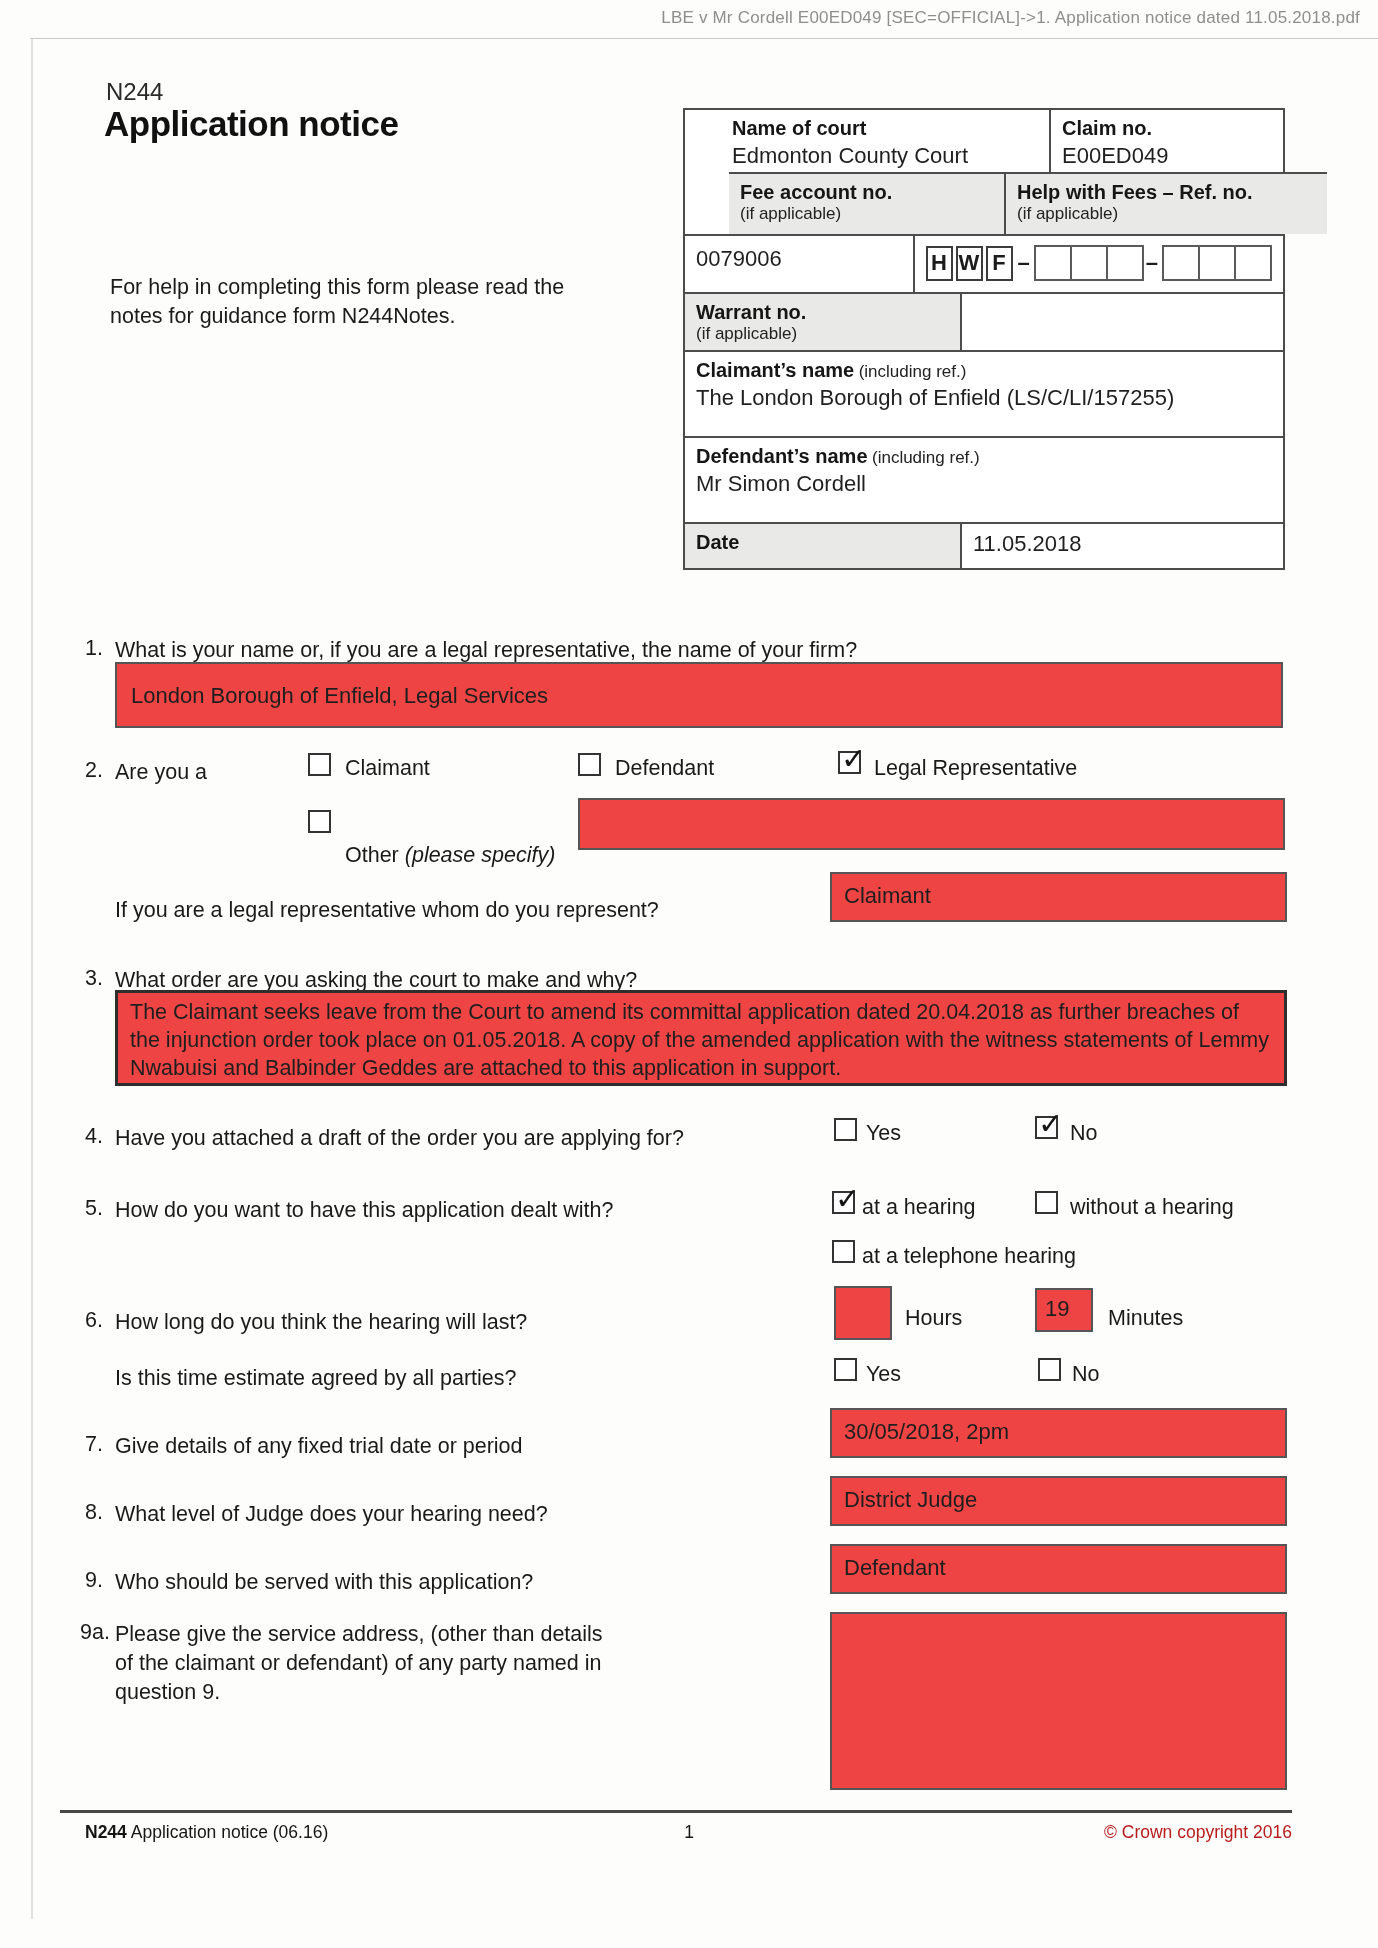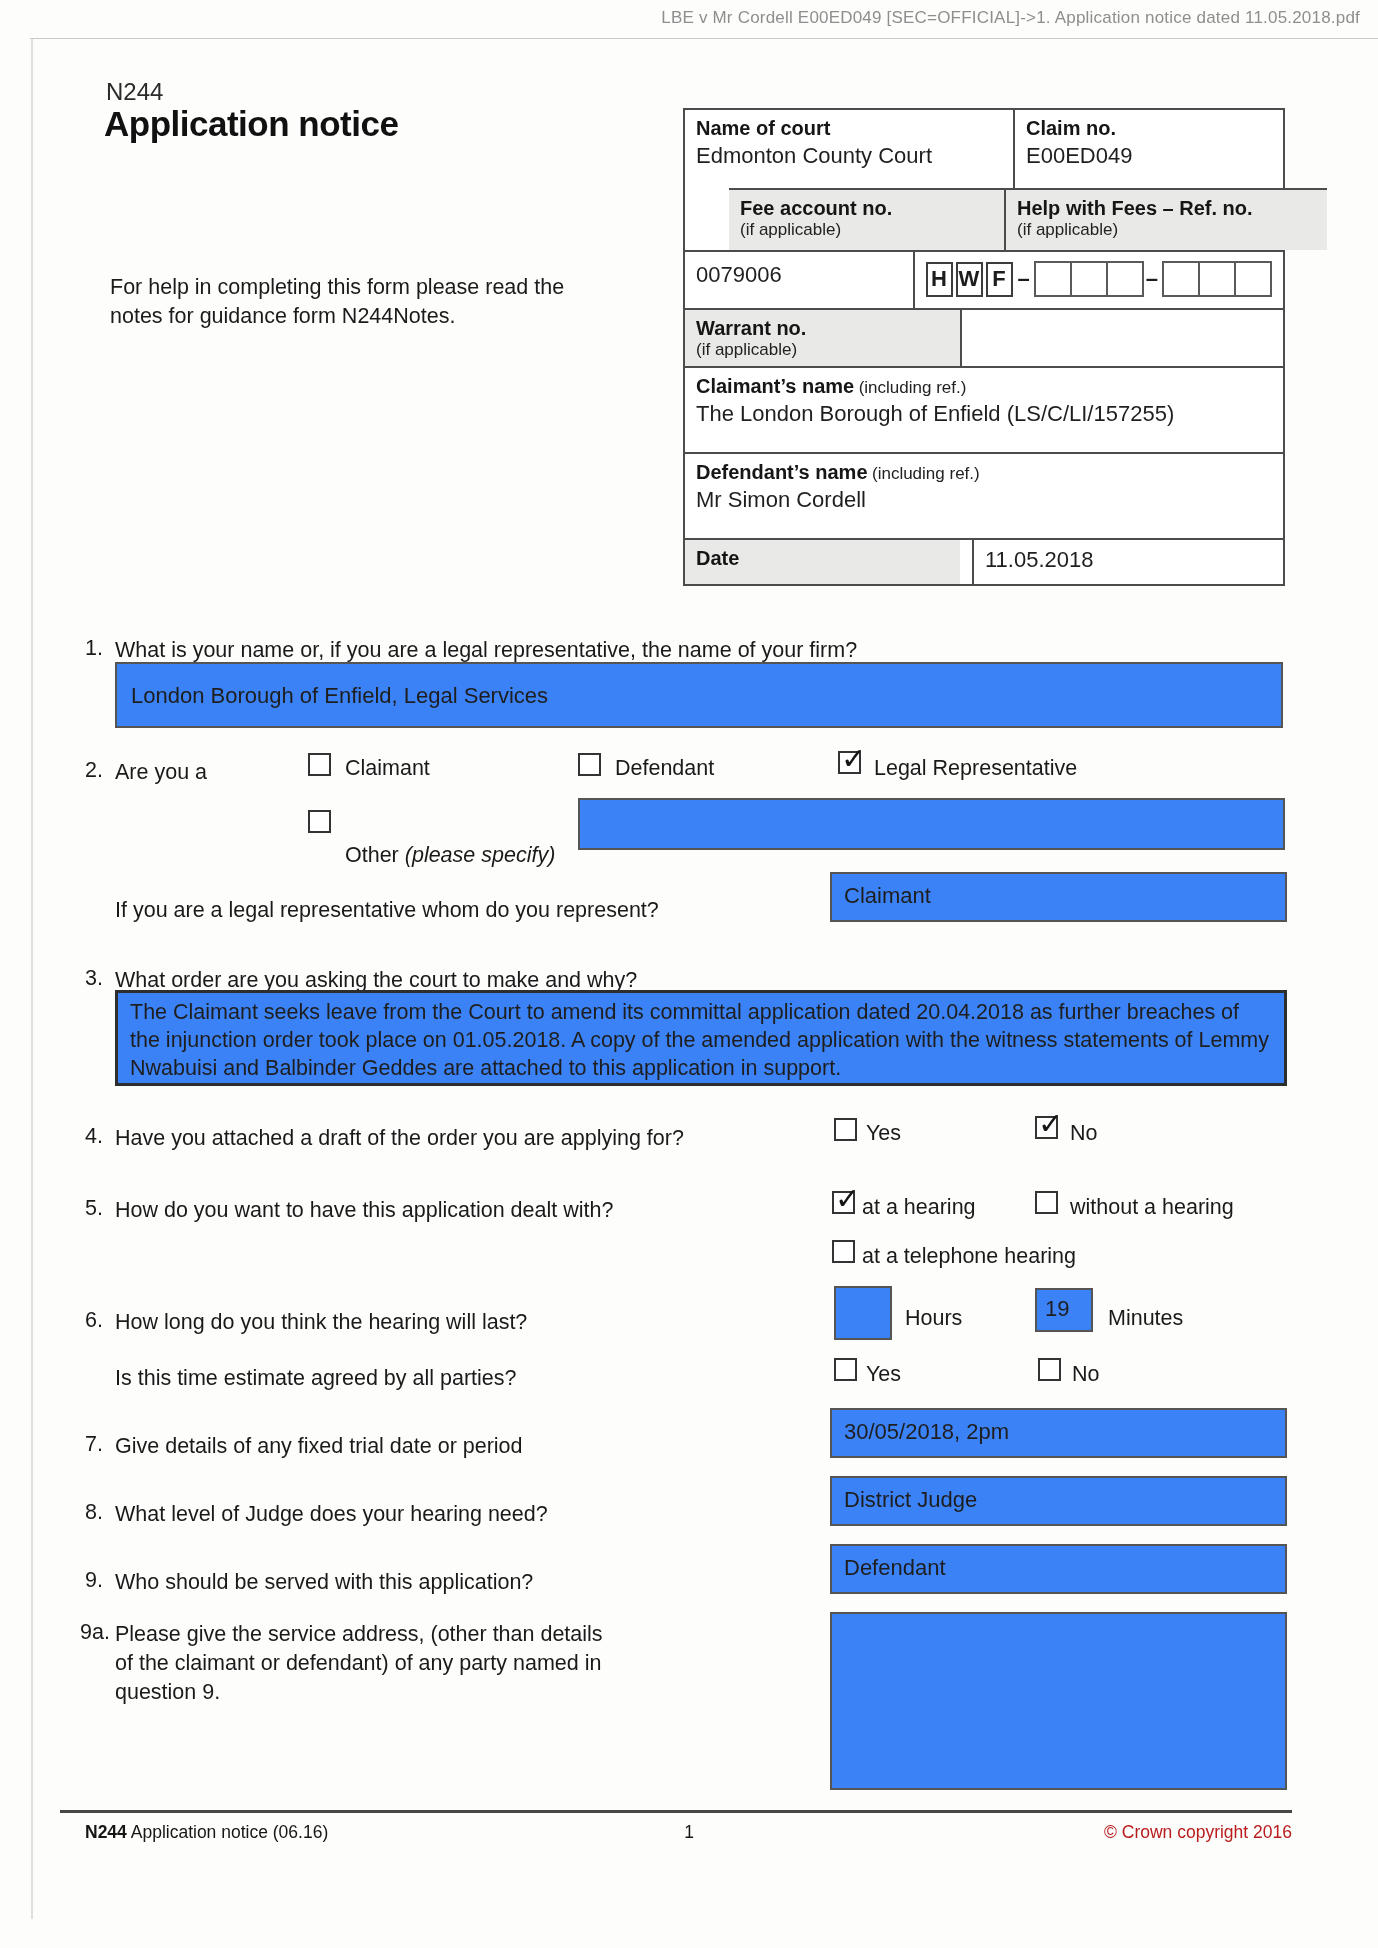--- a/index.html
+++ b/index.html
@@ -20,36 +20,36 @@
   
   .itable { position:absolute; left:683px; top:108px; width:602px; border:2px solid #4c4c4c; background:#fff; }
   .irow { display:flex; width:100%; border-top:2px solid #4c4c4c; }
   .irow:first-child { border-top:none; }
   .icell { padding:7px 11px; }
   .icell.right { border-left:2px solid #4c4c4c; flex:1; }
   .shade { background:#e9e9e7; }
   .ilabel { font-size:20px; font-weight:bold; color:#161616; }
   .isub { font-size:17px; font-weight:normal; color:#222; }
   .ivalue { font-size:22px; color:#1f1f1f; margin-top:3px; }
-  .r1 { height:78px; } .r2 { height:62px;margin-left:44px; } .r3 { height:58px; }
-  .r4 { height:58px; } .r5 { height:86px; } .r6 { height:86px; } .r7 { height:46px;gap:12px; }
+  .r1 { height:62px;padding-left:36px; } .r2 { height:62px;margin-left:44px; } .r3 { height:58px; }
+  .r4 { height:58px; } .r5 { height:86px; } .r6 { height:86px; } .r7 { height:46px; }
 
   
   .hwf { display:flex; align-items:center; margin-top:2px; }
   .hwf .lbox { width:27px; height:35px; border:2px solid #3c3c3c; font-size:22px; font-weight:bold;
                display:flex; align-items:center; justify-content:center; margin-right:3px; background:#fff; }
   .hwf .dash { font-size:22px; font-weight:bold; margin:0 4px 0 2px; }
   .hwf .grp { display:flex; }
   .hwf .ebox { width:38px; height:36px; border:2px solid #5a5a5a; margin-left:-2px; background:#fff; }
   .hwf .grp .ebox:first-child { margin-left:0; }
 
   
   .qnum { position:absolute; font-size:21.5px; color:#1a1a1a; }
   .qtext { position:absolute; font-size:21.5px; color:#1a1a1a; line-height:29px; }
-  .ansbox { position:absolute; border:2px solid #555; background:#3b82f6; }
+  .ansbox { position:absolute; border:2px solid #555; background:#ef4444; }
   .ansval { font-size:22px; color:#1e1e1e; }
   .cb { position:absolute; width:23px; height:23px; border:2px solid #333; background:#fff; }
   .cb .tick { display:none; position:absolute; top:-12px; left:1px; font-size:30px; font-weight:bold;
               color:#151515; font-family:"DejaVu Sans", sans-serif; }
   .cb.checked .tick { display:block; }
   .cblabel { position:absolute; font-size:21.5px; color:#1a1a1a; }
   .it { font-style:italic; }
 
   
   .f-rule { position:absolute; left:60px; top:1810px; width:1232px; height:3px; background:#474747; }

